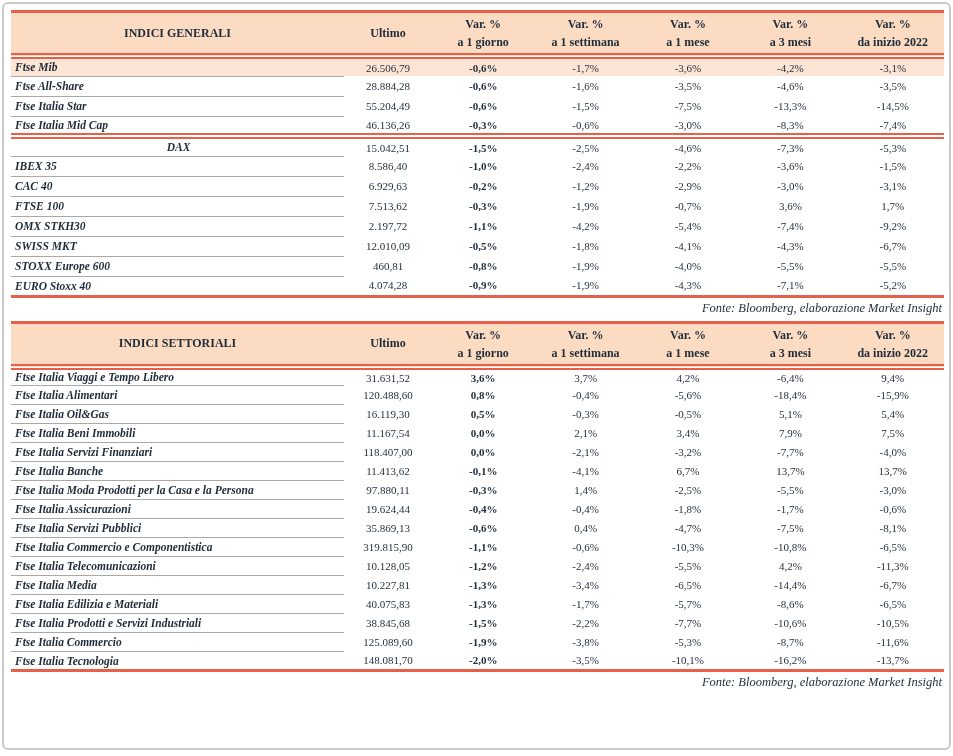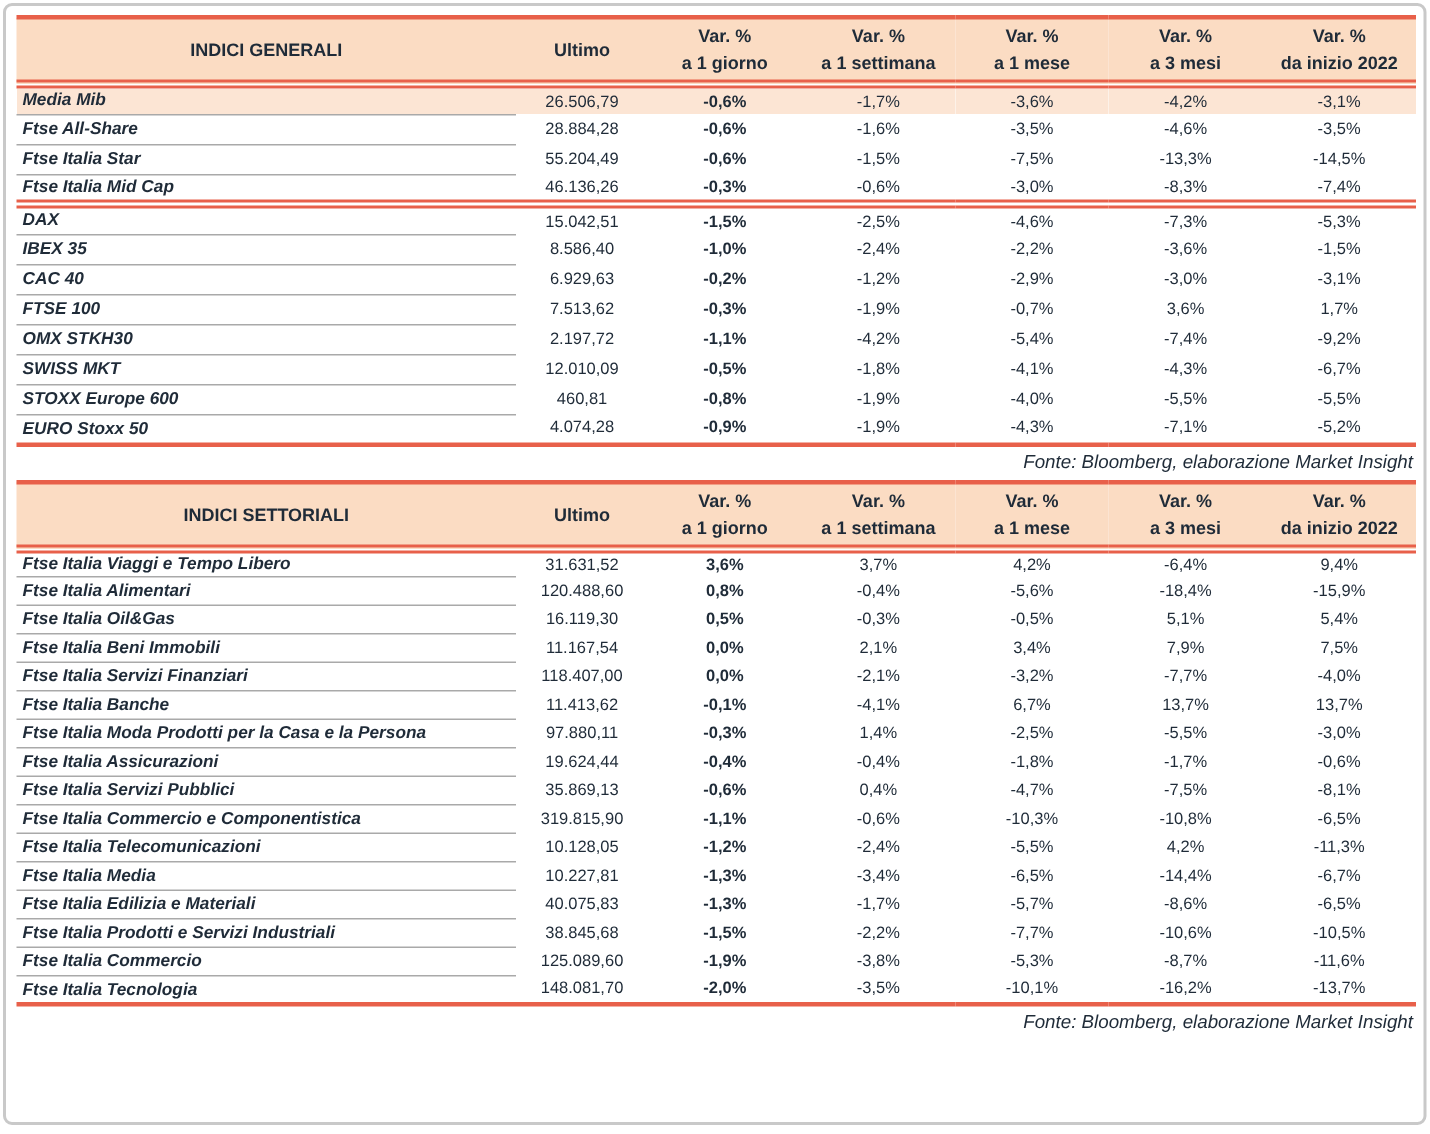--- a/index.html
+++ b/index.html
@@ -17,20 +17,21 @@
     font-family:"Liberation Sans",sans-serif;
     color:var(--text);
     overflow:hidden;
   }
   .frame{
     margin:2px;
     border:2px solid var(--frame);
     border-radius:6px;
     padding:6px 7px 4px 7px;
     min-height:748px;
+    font-family:Liberation Serif, serif;
   }
   table{
     border-collapse:collapse;
     table-layout:fixed;
     width:933px;
     border-top:3px solid var(--accent);
     border-bottom:3px solid var(--accent);
   }
   col.c-name{width:333px;}
   col.c-ult{width:88px;}
@@ -61,21 +62,21 @@
     text-align:left;
     font-weight:bold;
     font-style:italic;
     font-size:11.5px;
     padding-left:4px;
     border-bottom:1px solid var(--separator);
   }
   tbody tr.group-end td.name{border-bottom:none;}
   tbody td.d1{font-weight:bold;}
   tbody tr.highlight td{background:var(--highlight-bg);}
-  tbody tr.group-start td{border-top:6px double var(--accent);}
+  tbody tr.group-start td{border-top:6px double var(--accent);text-align:center;}
   .source{
     width:933px;
     text-align:right;
     font-style:italic;
     font-size:12.5px;
     padding:3px 2px 5px 0;
     color:var(--text);
   }
 </style>
 </head>
@@ -114,21 +115,21 @@
           <div class="l2">a 3 mesi</div>
         </th>
         <th>
           <div class="l1">Var. %</div>
           <div class="l2">da inizio 2022</div>
         </th>
       </tr>
     </thead>
     <tbody>
         <tr class="highlight">
-          <td class="name">Media Mib</td>
+          <td class="name">Ftse Mib</td>
           <td>26.506,79</td>
           <td class="d1">-0,6%</td>
           <td>-1,7%</td>
           <td>-3,6%</td>
           <td>-4,2%</td>
           <td>-3,1%</td>
         </tr>
         <tr>
           <td class="name">Ftse All-Share</td>
           <td>28.884,28</td>
@@ -213,21 +214,21 @@
         <tr>
           <td class="name">STOXX Europe 600</td>
           <td>460,81</td>
           <td class="d1">-0,8%</td>
           <td>-1,9%</td>
           <td>-4,0%</td>
           <td>-5,5%</td>
           <td>-5,5%</td>
         </tr>
         <tr class="group-end">
-          <td class="name">EURO Stoxx 50</td>
+          <td class="name">EURO Stoxx 40</td>
           <td>4.074,28</td>
           <td class="d1">-0,9%</td>
           <td>-1,9%</td>
           <td>-4,3%</td>
           <td>-7,1%</td>
           <td>-5,2%</td>
         </tr>
       </tbody>
   </table>
   <div class="source">Fonte: Bloomberg, elaborazione Market Insight</div>

